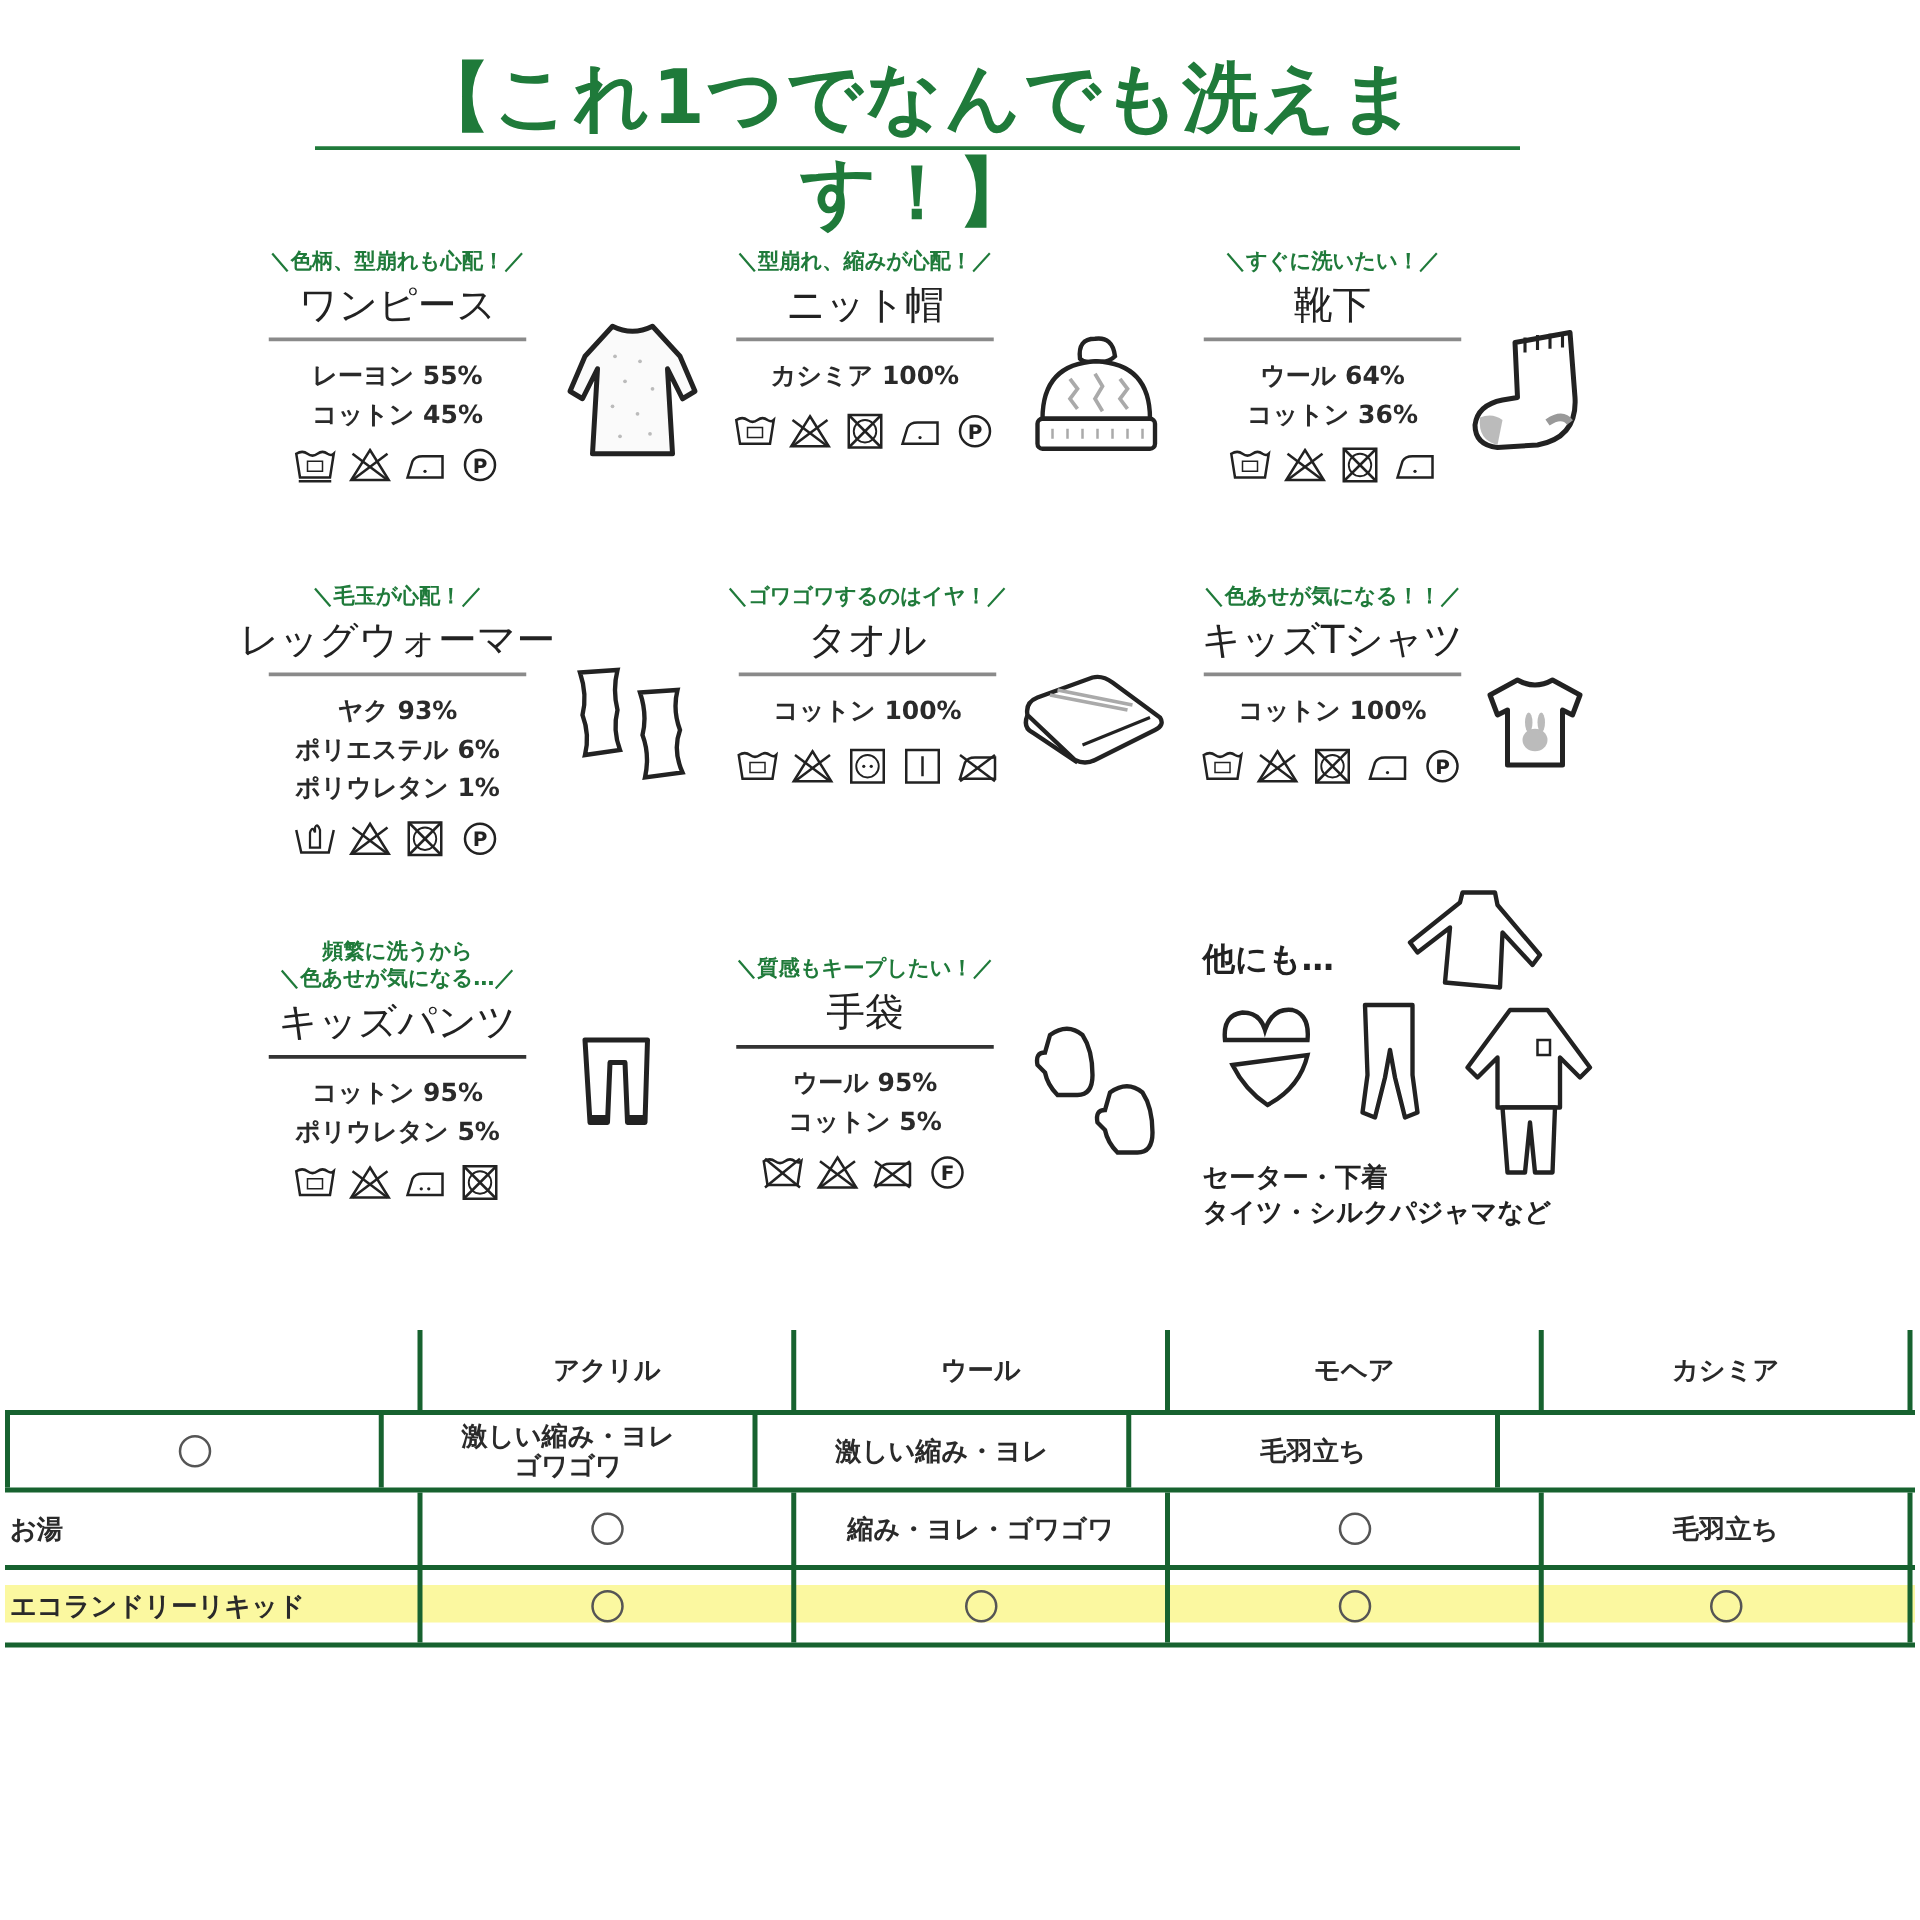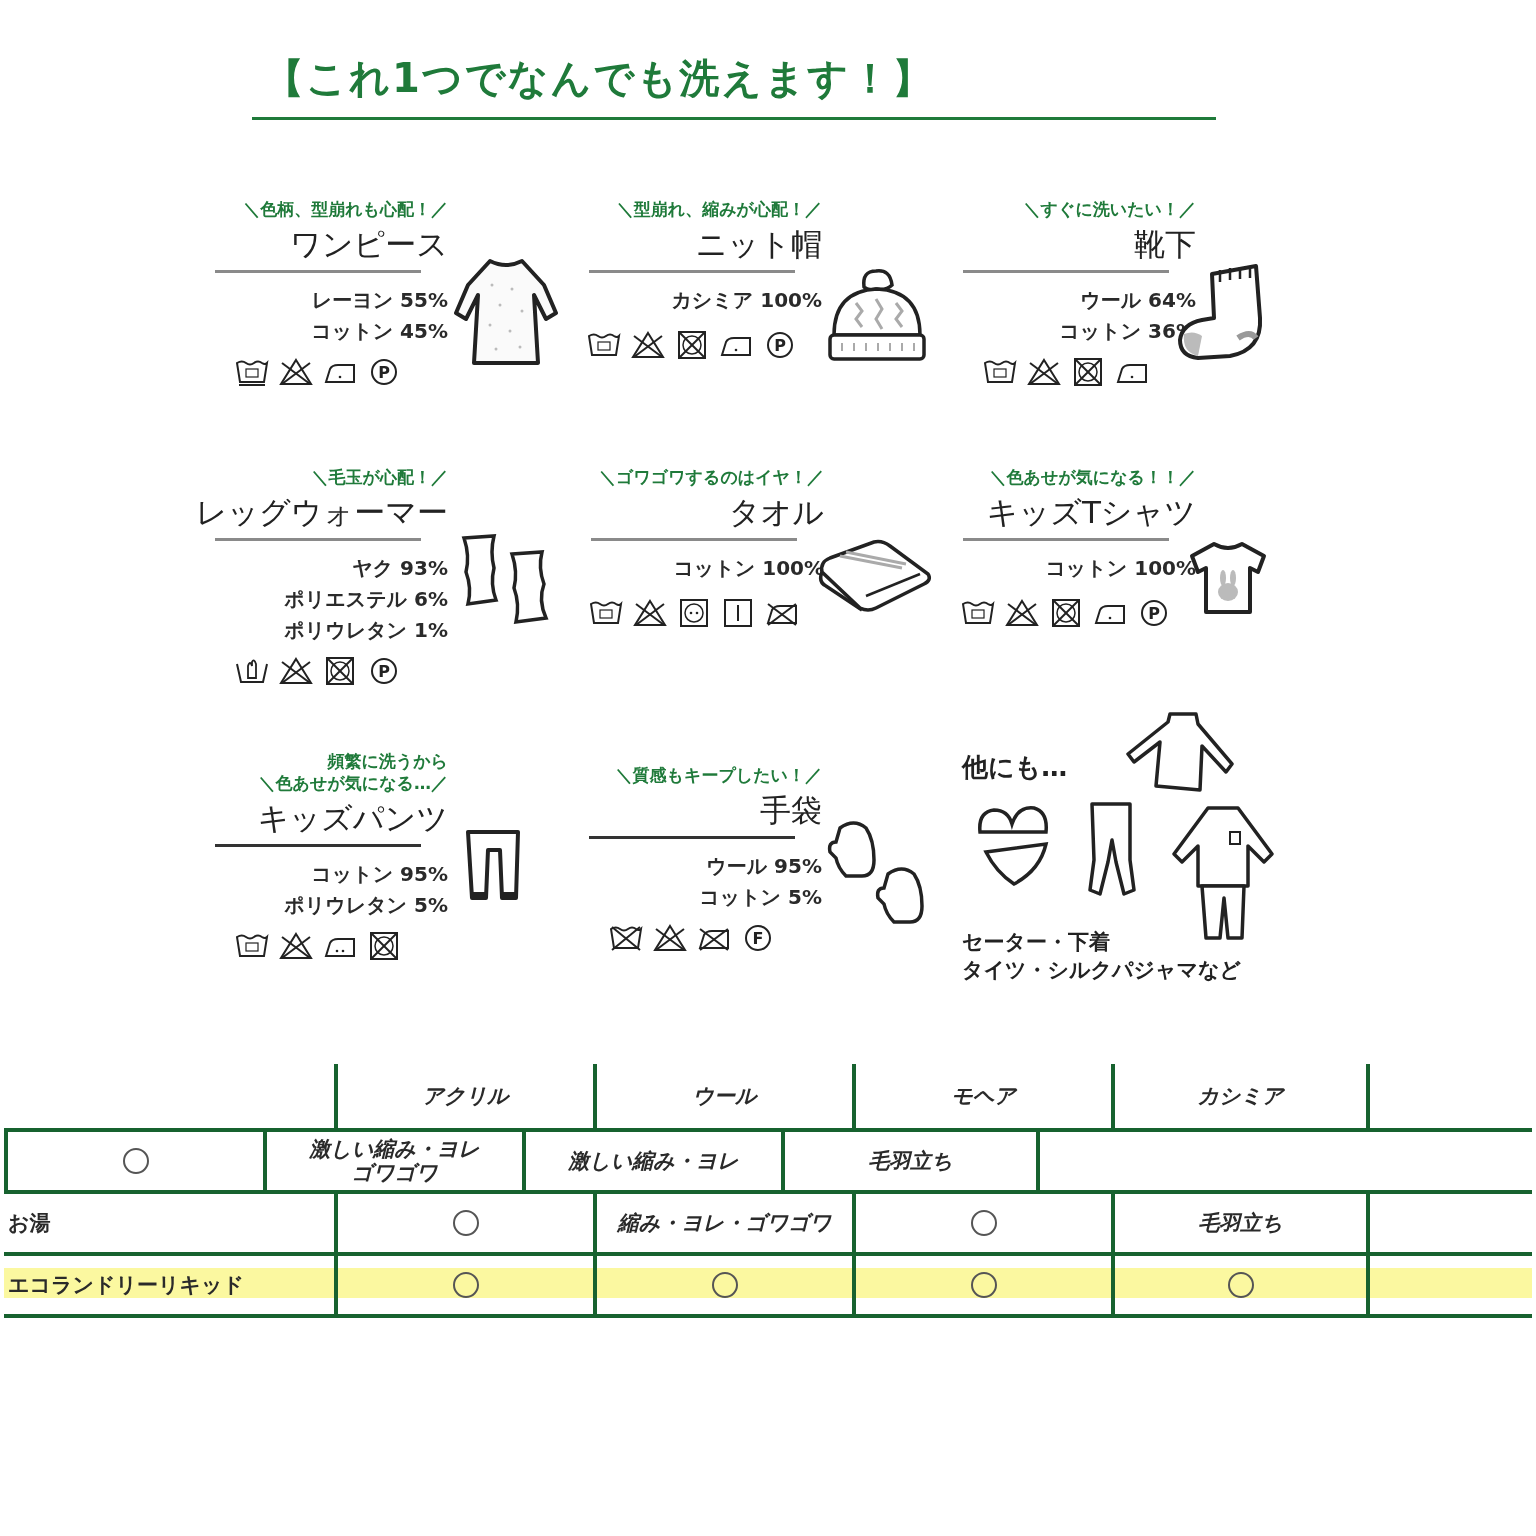--- a/index.html
+++ b/index.html
@@ -1,46 +1,46 @@
 <!DOCTYPE html>
 <html><head>
 <meta charset="utf-8">
 <style>
   * { box-sizing: border-box; margin: 0; padding: 0; }
   html, body { width: 1536px; height: 1536px; background: #ffffff; overflow: hidden; }
   body { position: relative; font-family: "DejaVu Sans", sans-serif; color: #2a2a2a; }
 
   .title {
-    position: absolute; left: 264px; top: 40px; width: 964px; height: 84px;
-    text-align: left; color: #1f7a3a; font-weight: bold; font-size: 40px;
+    position: absolute; left: 252px; top: 40px; width: 964px; height: 84px;
+    text-align: center; color: #1f7a3a; font-weight: bold; font-size: 60px;
     letter-spacing: 2px; line-height: 76px;
   }
   .title-rule { position: absolute; left: 252px; top: 117px; width: 964px; height: 3px; background: #1f7a3a; }
 
-  .item { position: absolute; width: 260px; text-align: right; }
+  .item { position: absolute; width: 260px; text-align: center; }
   .item .tag { color: #1f7a3a; font-weight: bold; font-size: 17px; line-height: 22px; white-space: nowrap; }
   .item .name { font-weight: normal; font-size: 31px; line-height: 40px; margin-top: 4px; color: #222; white-space: nowrap; }
   .item .rule { width: 206px; height: 3px; background: #8a8a8a; margin: 6px auto 12px auto; }
   .item .rule.dark { background: #333; }
   .item .comp { font-weight: bold; font-size: 20px; line-height: 31px; color: #2a2a2a; white-space: nowrap; }
   .item .care { display: flex; justify-content: center; gap: 8px; margin-top: 10px; }
   .care-sym { width: 36px; height: 30px; display: inline-block; }
 
   .illus { position: absolute; }
 
   .other { position: absolute; left: 962px; top: 728px; width: 320px; height: 270px; }
   .other .head { position: absolute; left: 0; top: 2px; font-weight: bold; font-size: 26px; color: #222; margin-top: 20px; }
   .other .foot { position: absolute; left: 0; top: 200px; font-weight: bold; font-size: 21px; line-height: 28px; color: #222; white-space: nowrap; }
 
   .table { position: absolute; left: 4px; top: 1064px; width: 1528px; }
   .trow { position: relative; display: flex; height: 62px; border-bottom: 4px solid #17622f; }
   .trow.header { height: 68px; }
   .tcell { position: relative; display: flex; align-items: center; justify-content: center; font-weight: bold; font-size: 21px; color: #2a2a2a; text-align: center; line-height: 24px; }
   .tcell.first { width: 330px; justify-content: flex-start; padding-left: 4px; }
-  .tcell.col { width: 259px; border-left: 4px solid #17622f; font-style: italic; }
+  .tcell.col { width: 299px; border-left: 4px solid #17622f; }
   .tcell.col.last { border-right: 4px solid #17622f; }
   .hl { position: absolute; left: 0; right: 0; top: 12px; height: 30px; background: #fbf8a0; z-index: 0; }
   .tcell span { position: relative; z-index: 1; }
   .circle { width: 26px; height: 26px; border: 2.5px solid #555; border-radius: 50%; position: relative; z-index: 1; }
 </style>
 </head>
 <body>
 
 <div class="title">【これ1つでなんでも洗えます！】</div>
 <div class="title-rule"></div>

